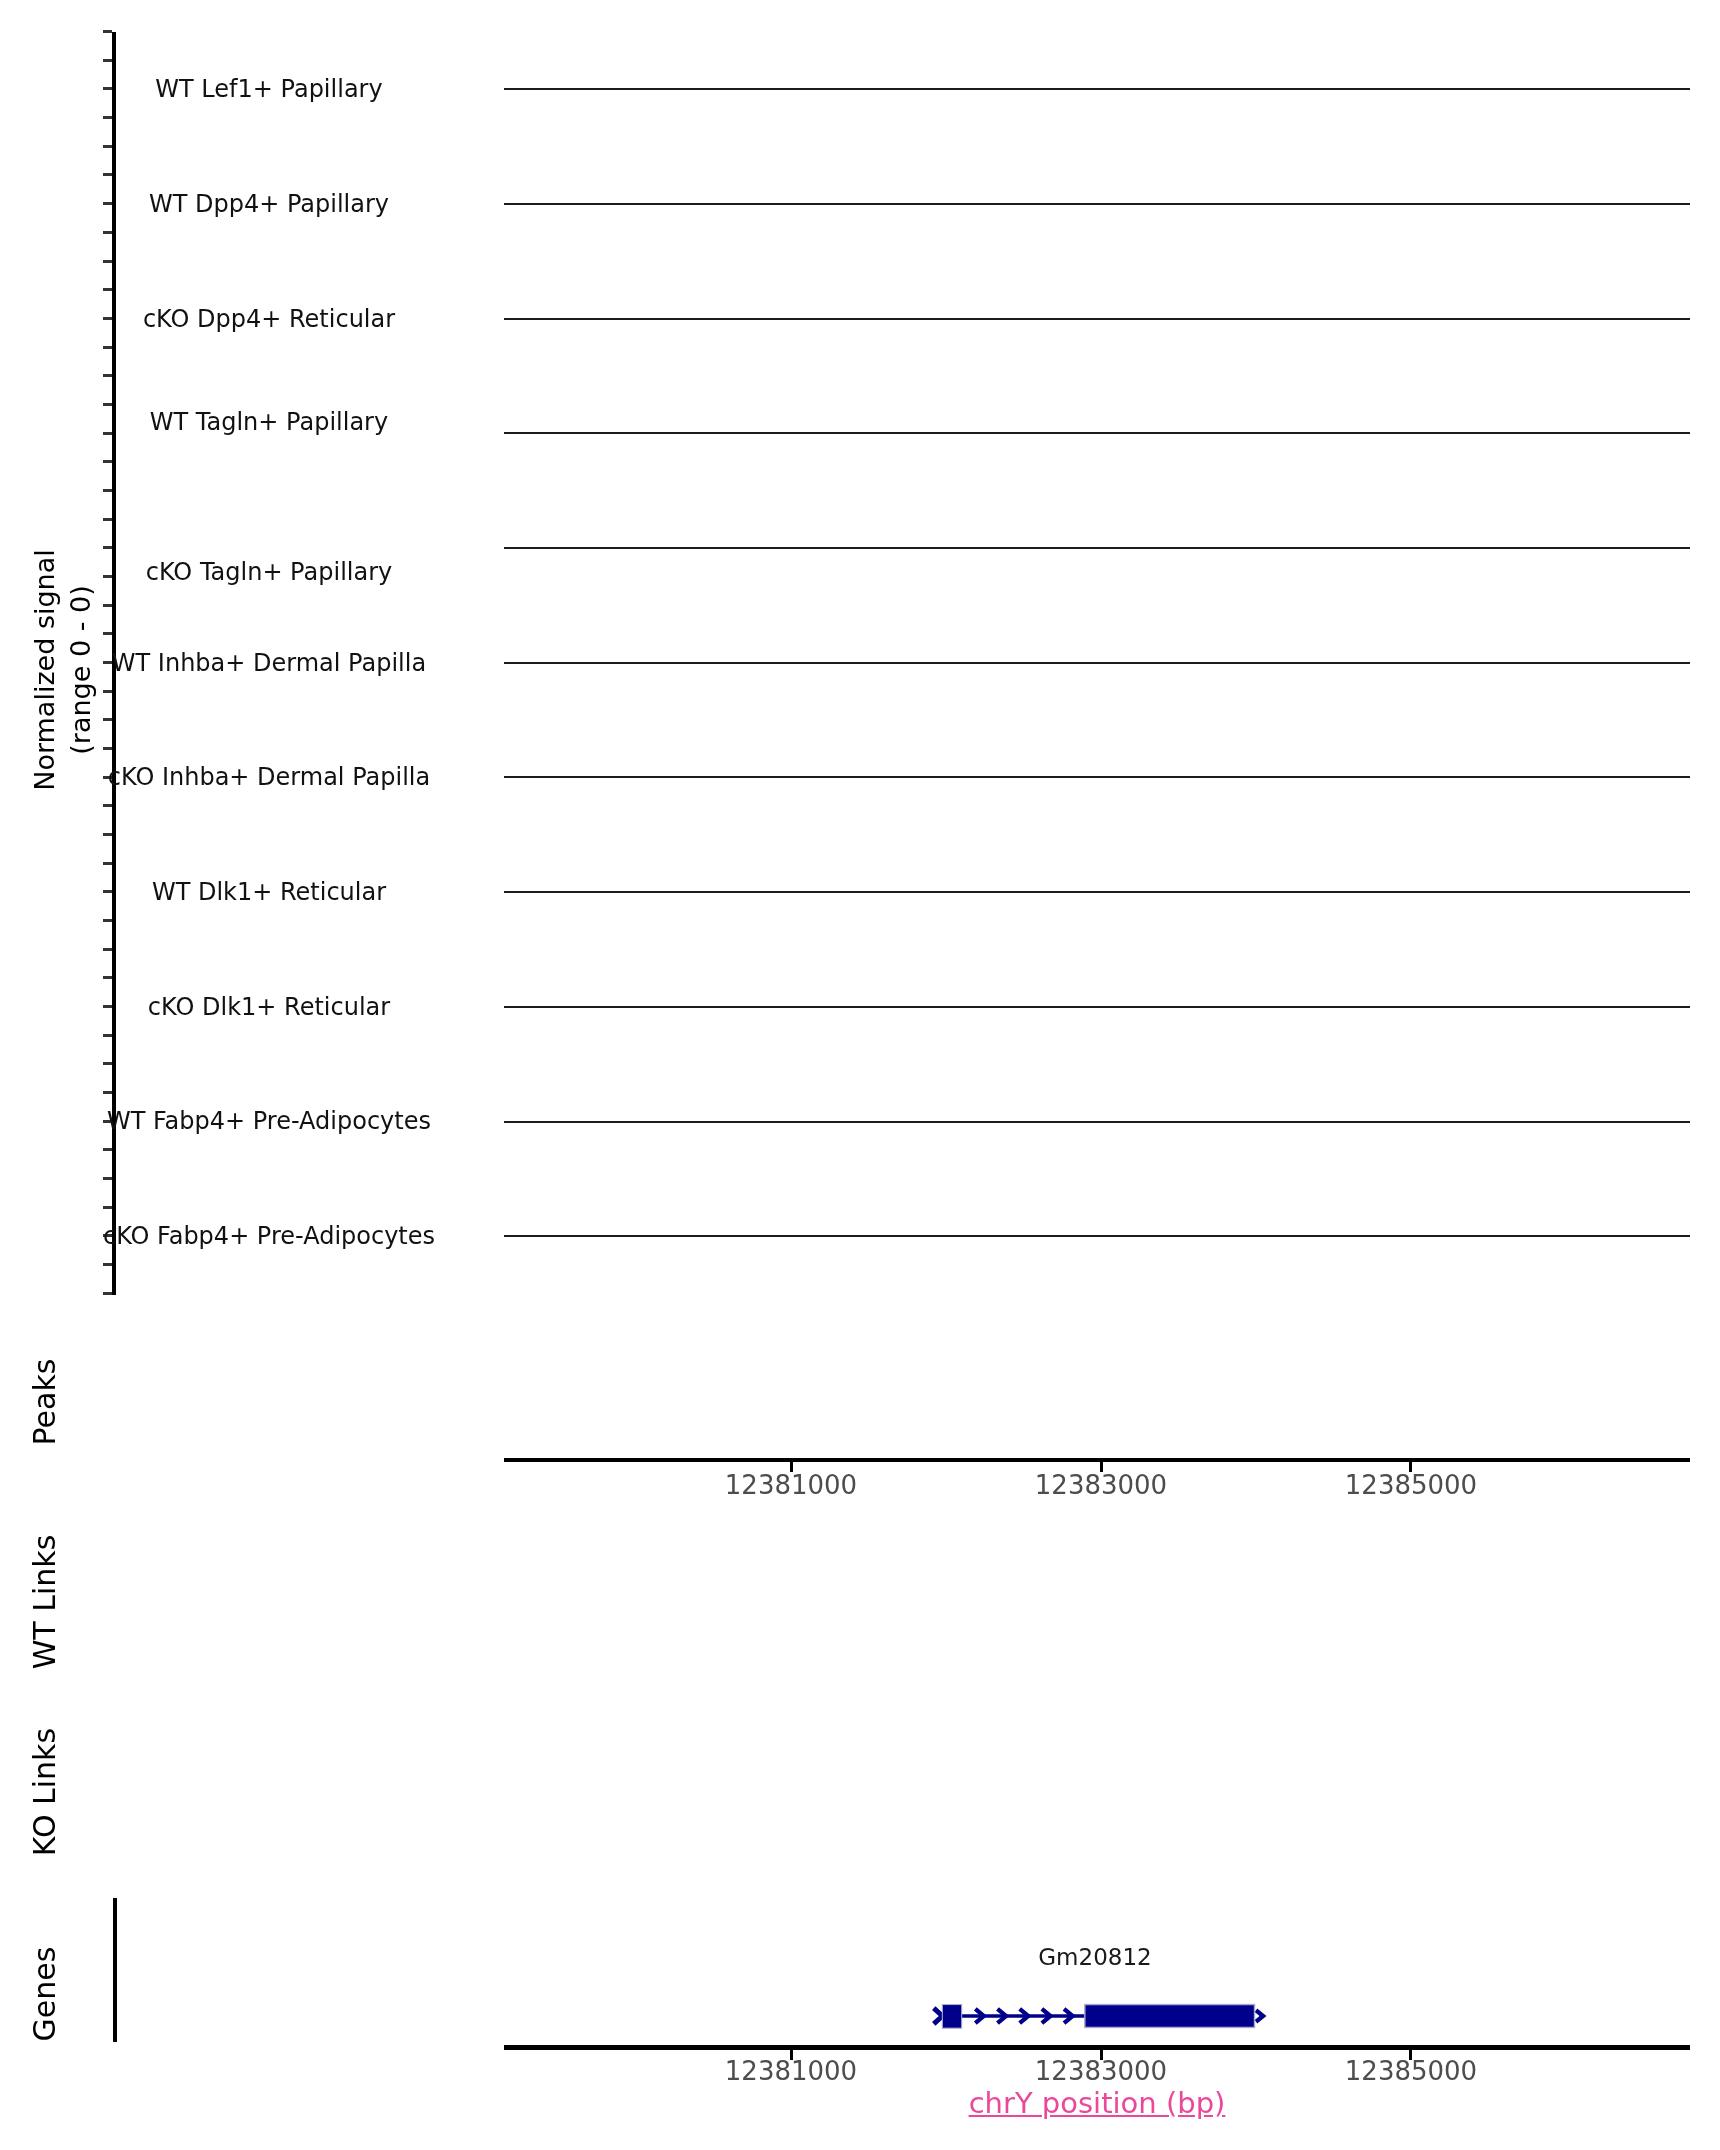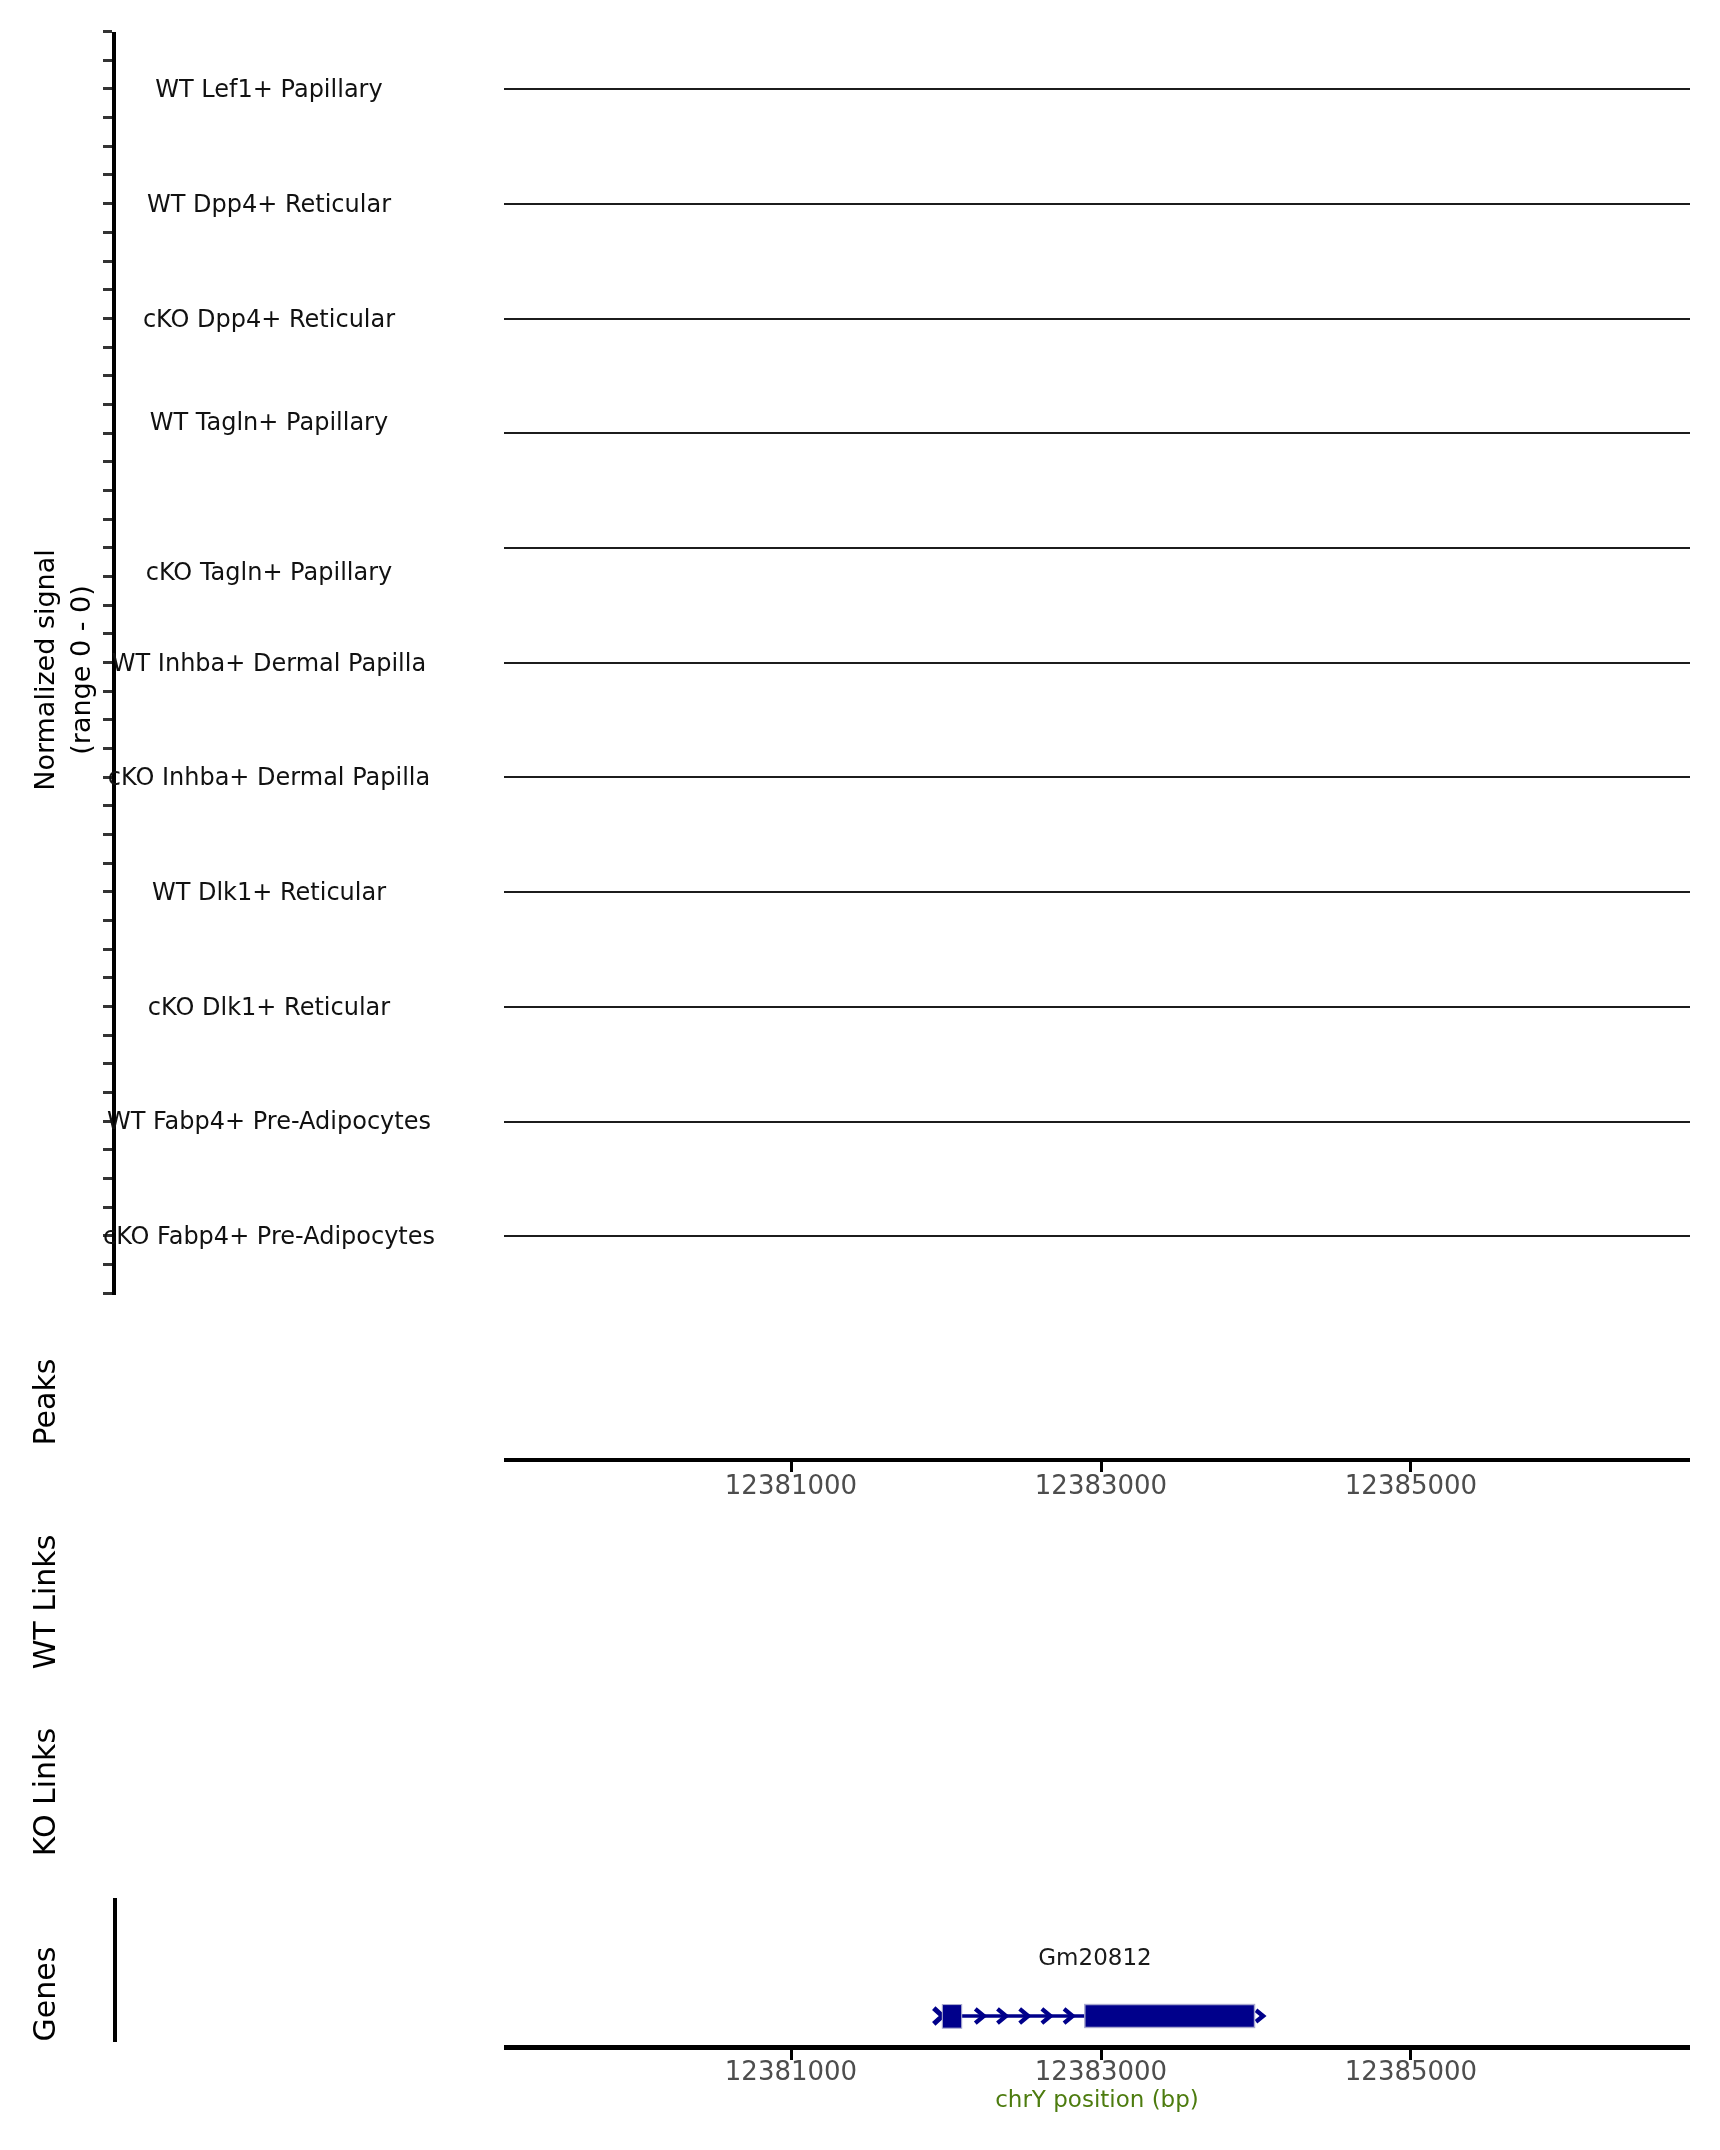--- a/index.html
+++ b/index.html
@@ -37,21 +37,21 @@
   }
   .track-line{position:absolute;left:504px;width:1186px;height:2.2px;background:var(--trackline,#1c1c1c);}
   .gaxis-line{position:absolute;left:504px;width:1186px;height:4.3px;background:var(--axis,#000);}
   .gaxis-tick{position:absolute;width:2.9px;height:10px;background:var(--axis,#000);}
   .gaxis-ticklabel{
     position:absolute;transform:translateX(-50%);
     font-size:26px;color:var(--ticklabel,#4d4d4d);white-space:nowrap;
   }
   .xtitle{
     position:absolute;transform:translateX(-50%);
-    font-size:23px;color:#4d7c0f;white-space:nowrap;
+    font-size:29px;color:#ec4899;white-space:nowrap;text-decoration:underline;
   }
   .gene-name{
     position:absolute;transform:translateX(-50%);
     font-size:23px;color:#1a1a1a;white-space:nowrap;
   }
   #gene-model-svg{position:absolute;left:918px;top:1993px;}
 </style>
 </head>
 <body>
 
@@ -107,21 +107,21 @@
       <div class="bracket-tick" style="left: 103px; top: 1177px;"></div>
       <div class="bracket-tick" style="left: 103px; top: 1206px;"></div>
       <div class="bracket-tick" style="left: 103px; top: 1234px;"></div>
       <div class="bracket-tick" style="left: 103px; top: 1263px;"></div>
       <div class="bracket-tick" style="left: 103px; top: 1292px;"></div>
     </div>
 
   <div id="tracks">
       <div class="track-label" style="top: 73px;">WT Lef1+ Papillary</div>
       <div class="track-line" style="top: 88px;"></div>
-      <div class="track-label" style="top: 188px;">WT Dpp4+ Reticular</div>
+      <div class="track-label" style="top: 188px;">WT Dpp4+ Papillary</div>
       <div class="track-line" style="top: 203px;"></div>
       <div class="track-label" style="top: 303px;">cKO Dpp4+ Reticular</div>
       <div class="track-line" style="top: 318px;"></div>
       <div class="track-label" style="top: 406px;">WT Tagln+ Papillary</div>
       <div class="track-line" style="top: 432px;"></div>
       <div class="track-label" style="top: 532px; margin-top: 24px;">cKO Tagln+ Papillary</div>
       <div class="track-line" style="top: 547px;"></div>
       <div class="track-label" style="top: 647px;">WT Inhba+ Dermal Papilla</div>
       <div class="track-line" style="top: 662px;"></div>
       <div class="track-label" style="top: 761px;">cKO Inhba+ Dermal Papilla</div>

